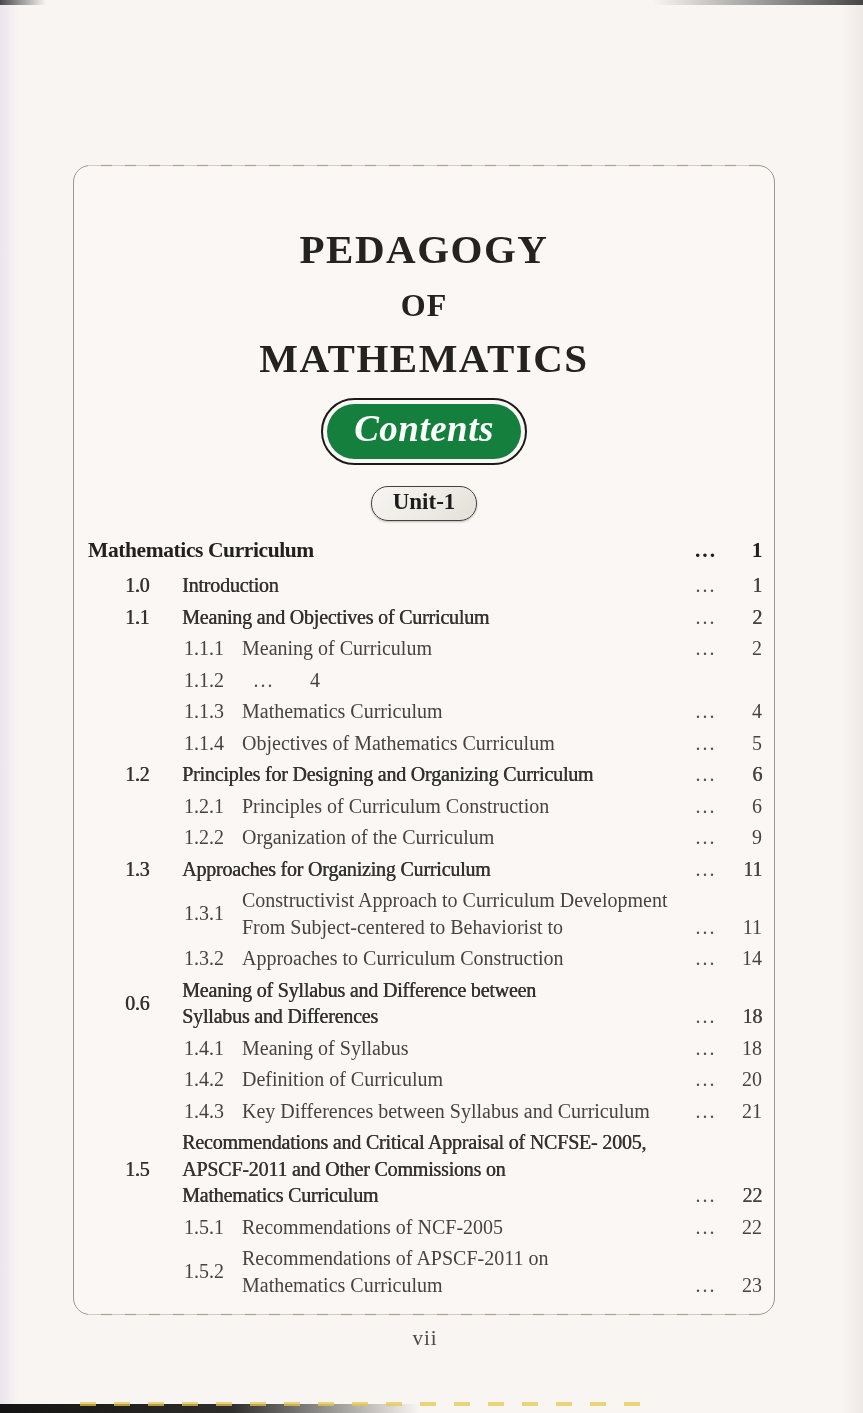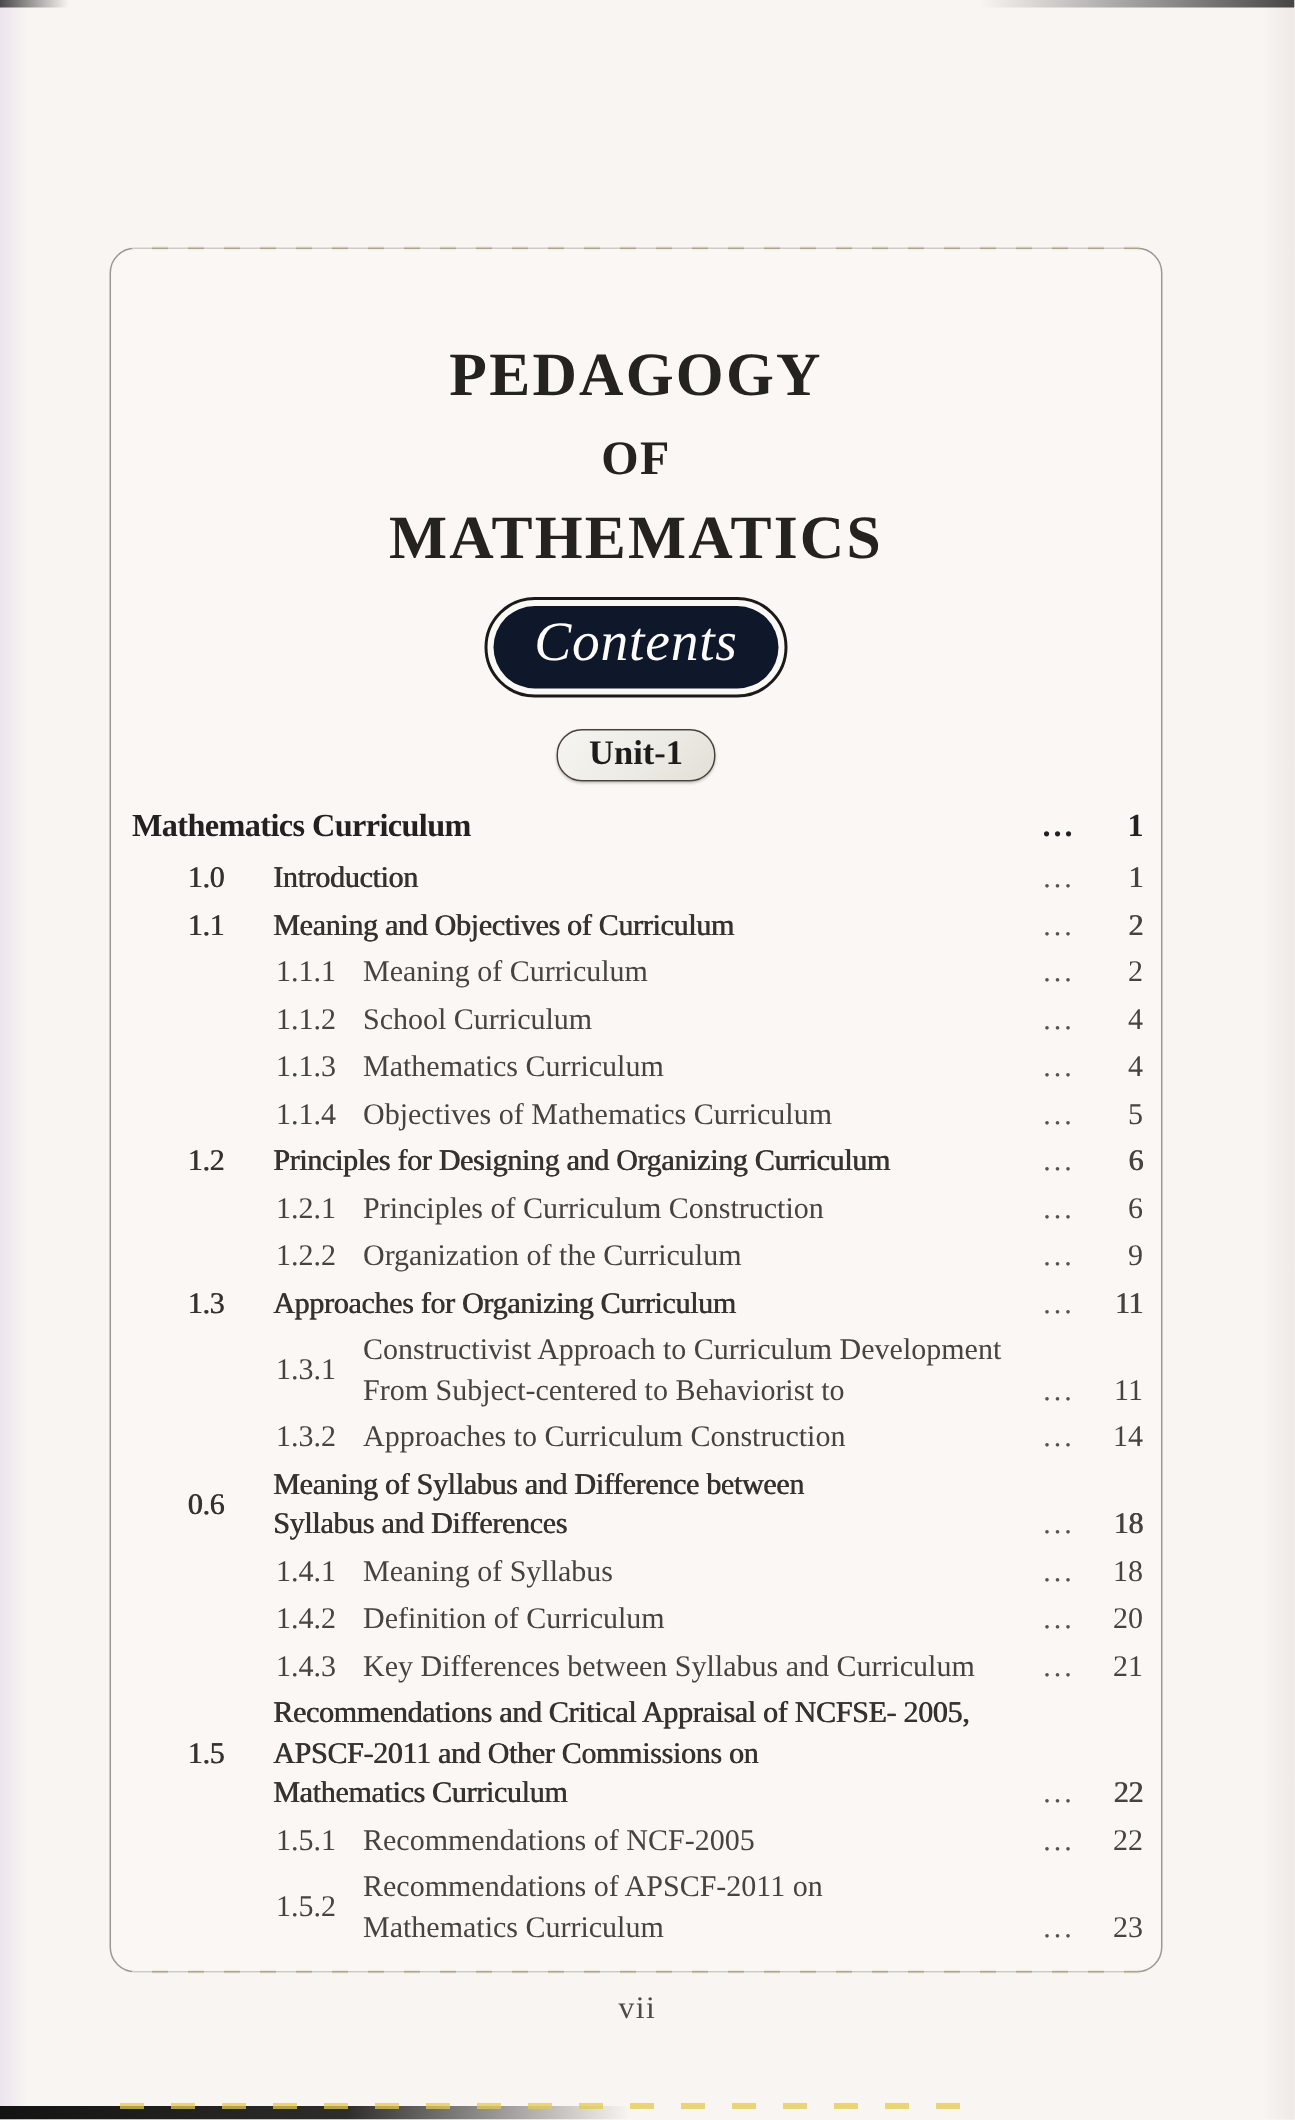--- a/index.html
+++ b/index.html
@@ -52,23 +52,23 @@
   }
   .book-title-line3 { margin-top: 12px; }
 
   .badge-wrap { text-align: center; }
   .contents-pill {
     display: inline-block; margin-top: 17px;
     border: 2.5px solid #1c1a18; border-radius: 40px;
     padding: 4px; background: #fbf9f6;
   }
   .contents-pill-inner {
-    background: #0f172a; border-radius: 34px;
+    background: #15803d; border-radius: 34px;
     padding: 5px 27px 10px 27px;
-    color: #fdfdfb; font-style: italic; font-weight: normal;
+    color: #fdfdfb; font-style: italic; font-weight: bold;
     font-size: 37px; letter-spacing: .5px; line-height: 40px;
   }
   .unit-pill {
     display: inline-block; margin-top: 21px;
     border: 1.6px solid #47423d; border-radius: 17px;
     padding: 2px 21px 5px 21px;
     background: linear-gradient(135deg, #f7f5f1 0%, #eceae4 60%, #e2dfd8 100%);
     font-weight: bold; font-size: 23px; color: #1d1c1a;
     box-shadow: 0 1px 2px rgba(0,0,0,.25);
   }
@@ -157,23 +157,20 @@
         <span class="toc-num">1.1.1</span>
         <div class="toc-title-block">
           <div class="toc-line">Meaning of Curriculum</div>
         </div>
         <span class="toc-dots">...</span>
         <span class="toc-page">2</span>
       </div>
       <div class="toc-row lvl2">
         <span class="toc-spacer"></span>
         <span class="toc-num">1.1.2</span>
-        <div class="toc-title-block">
-          <div class="toc-line">School Curriculum</div>
-        </div>
         <span class="toc-dots">...</span>
         <span class="toc-page">4</span>
       </div>
       <div class="toc-row lvl2">
         <span class="toc-spacer"></span>
         <span class="toc-num">1.1.3</span>
         <div class="toc-title-block">
           <div class="toc-line">Mathematics Curriculum</div>
         </div>
         <span class="toc-dots">...</span>

